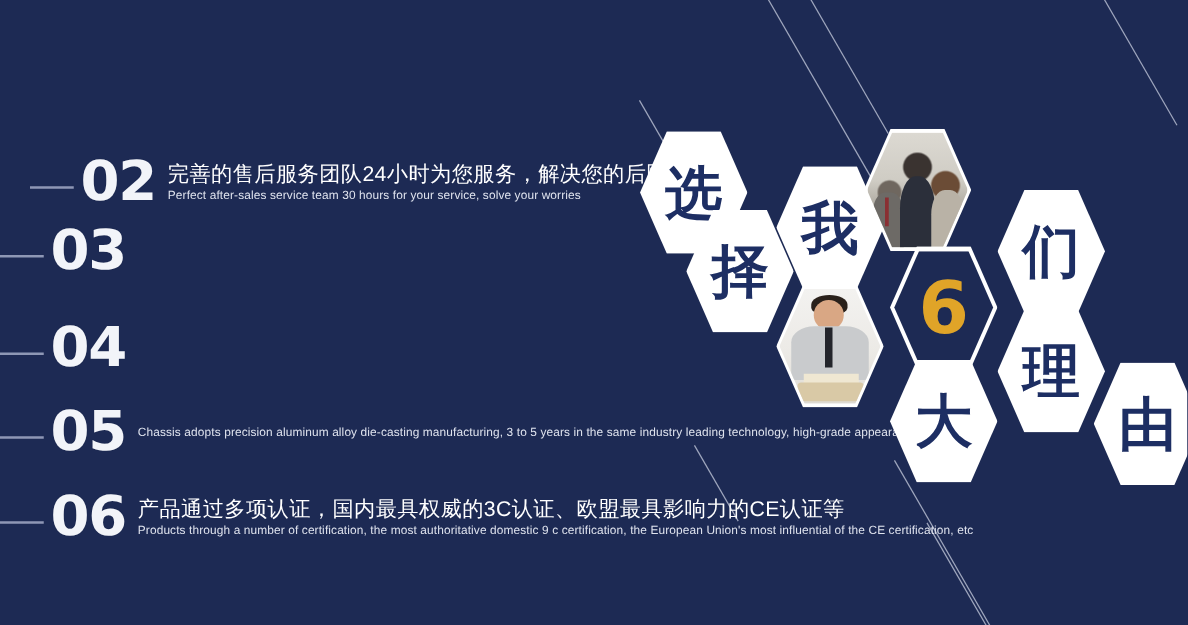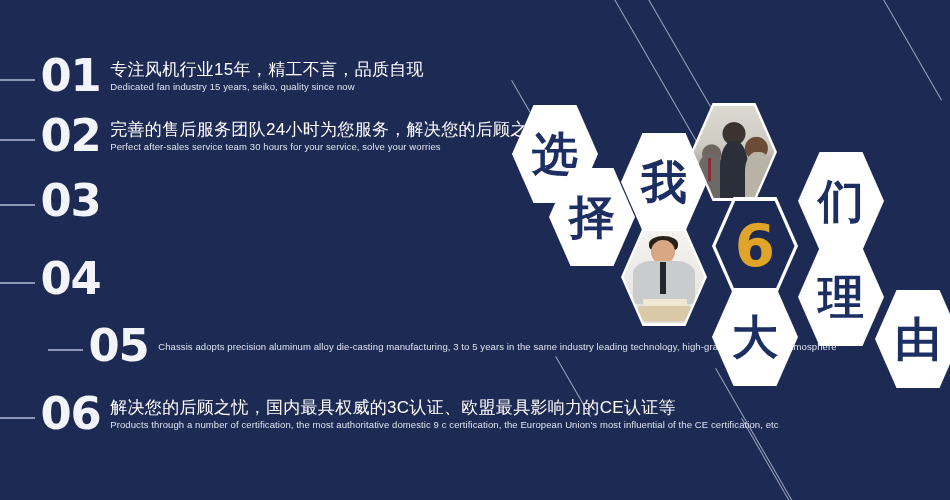--- a/index.html
+++ b/index.html
@@ -142,61 +142,53 @@
   <div class="diag" style="left:646px;top:-6px;width:130px;transform:rotate(60deg);"></div>
   <div class="diag" style="left:882px;top:-4px;width:120px;transform:rotate(60deg);"></div>
   <div class="diag" style="left:512px;top:80px;width:120px;transform:rotate(60deg);"></div>
 
   <div class="diag" style="left:716px;top:368px;width:160px;transform:rotate(60deg);"></div>
   <div class="diag" style="left:742px;top:418px;width:100px;transform:rotate(60deg);"></div>
   <div class="diag" style="left:556px;top:356px;width:70px;transform:rotate(60deg);"></div>
 
   <div id="reasons">
 
-    <div class="reason" style="top:48px;">
-      <span class="rdash"></span>
-      <span class="rnum sh">01</span>
-      <span class="rtexts">
-        <span class="rcn">专注风机行业15年，精工不言，品质自现</span>
-        <span class="ren">Dedicated fan industry 15 years, seiko, quality since now</span>
-      </span>
-    </div>
-
-    <div class="reason" style="top:108px;">
+
+    <div class="reason" style="top:118px;padding-left:24px;">
       <span class="rdash"></span>
       <span class="rnum sh">02</span>
       <span class="rtexts">
         <span class="rcn">完善的售后服务团队24小时为您服务，解决您的后顾之忧</span>
         <span class="ren">Perfect after-sales service team 30 hours for your service, solve your worries</span>
       </span>
     </div>
 
     <div class="reason" style="top:173px;">
       <span class="rdash"></span>
       <span class="rnum sh">03</span>
     </div>
 
     <div class="reason" style="top:251px;">
       <span class="rdash"></span>
       <span class="rnum sh">04</span>
     </div>
 
-    <div class="reason" style="top:318px;padding-left:48px;">
+    <div class="reason" style="top:318px;">
       <span class="rdash"></span>
       <span class="rnum sh">05</span>
       <span class="rtexts">
         <span class="ren">Chassis adopts precision aluminum alloy die-casting manufacturing, 3 to 5 years in the same industry leading technology, high-grade appearance atmosphere</span>
       </span>
     </div>
 
     <div class="reason" style="top:386px;">
       <span class="rdash"></span>
       <span class="rnum sh">06</span>
       <span class="rtexts">
-        <span class="rcn">解决您的后顾之忧，国内最具权威的3C认证、欧盟最具影响力的CE认证等</span>
+        <span class="rcn">产品通过多项认证，国内最具权威的3C认证、欧盟最具影响力的CE认证等</span>
         <span class="ren">Products through a number of certification, the most authoritative domestic 9 c certification, the European Union's most influential of the CE certification, etc</span>
       </span>
     </div>
 
   </div>
 
   <div id="hexwrap">
 
     <div class="hex" style="left:512px;top:105px;">
       <div class="inner">

